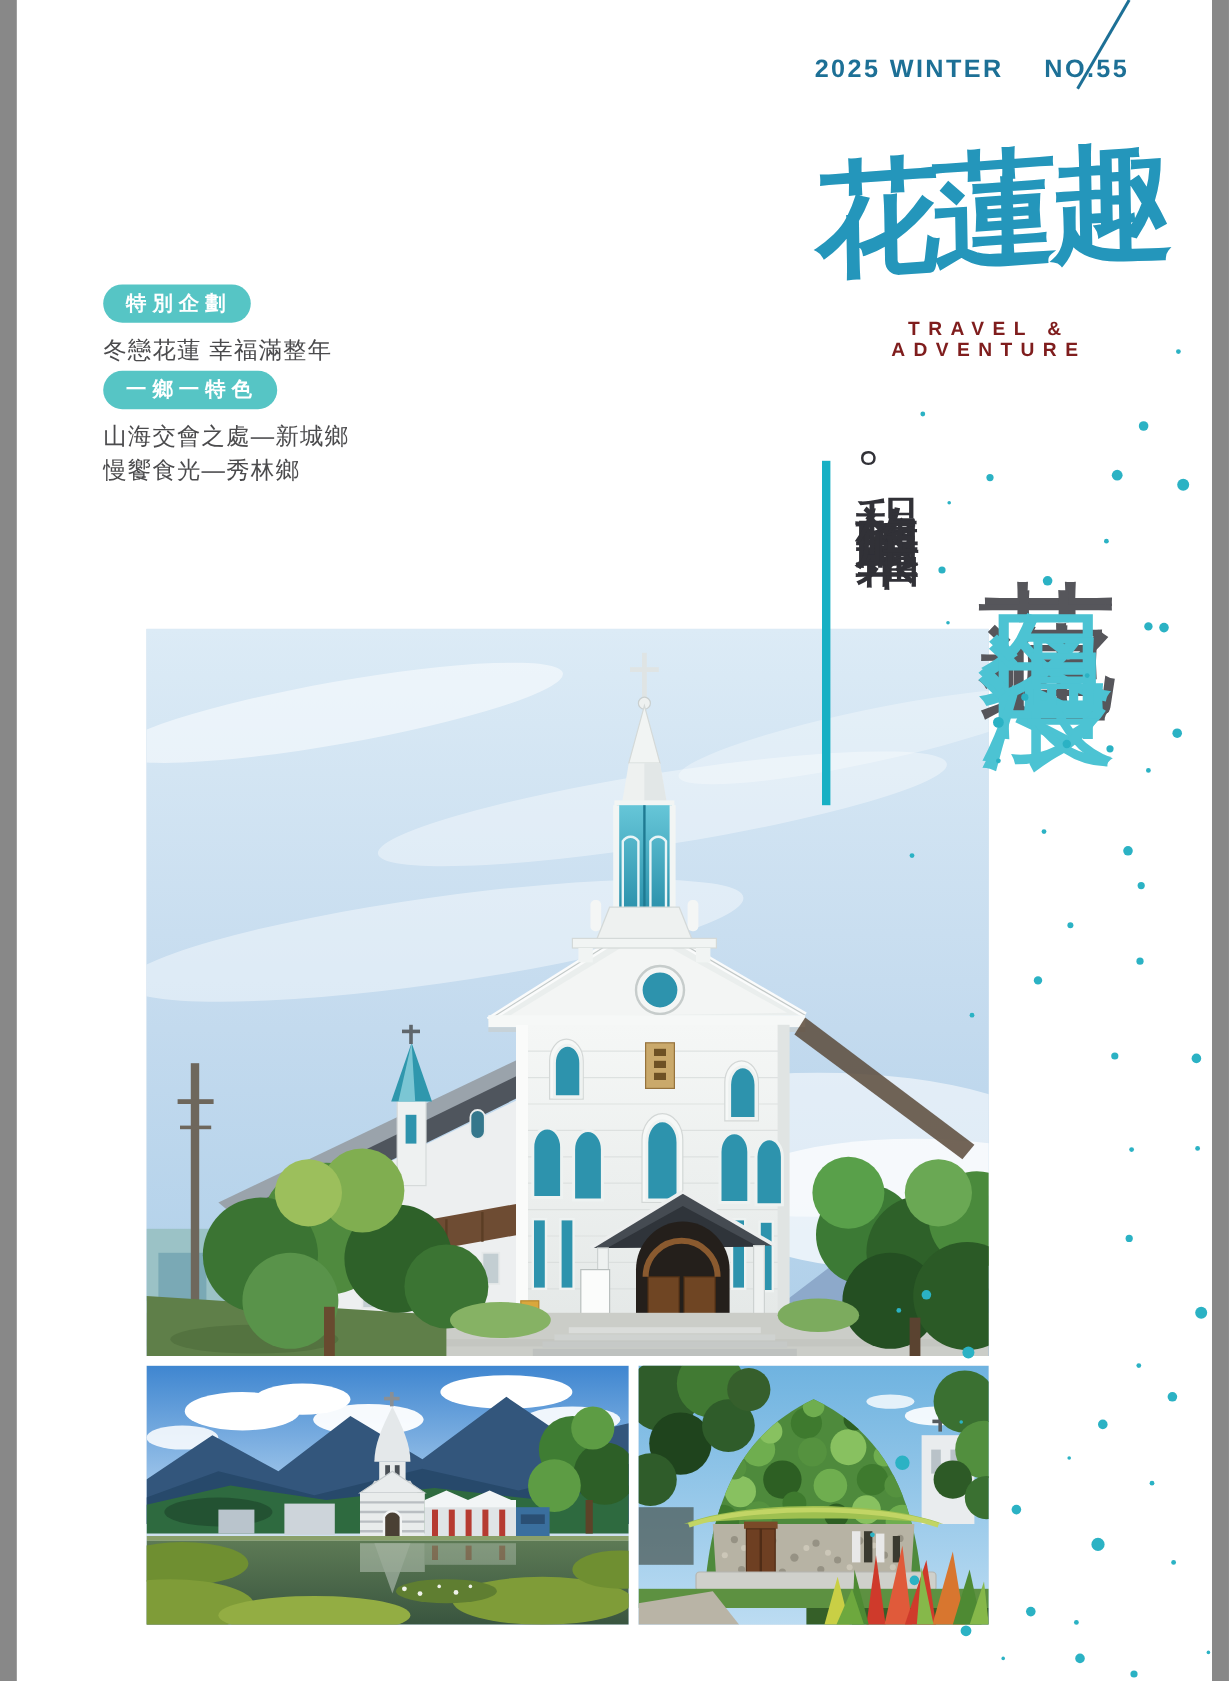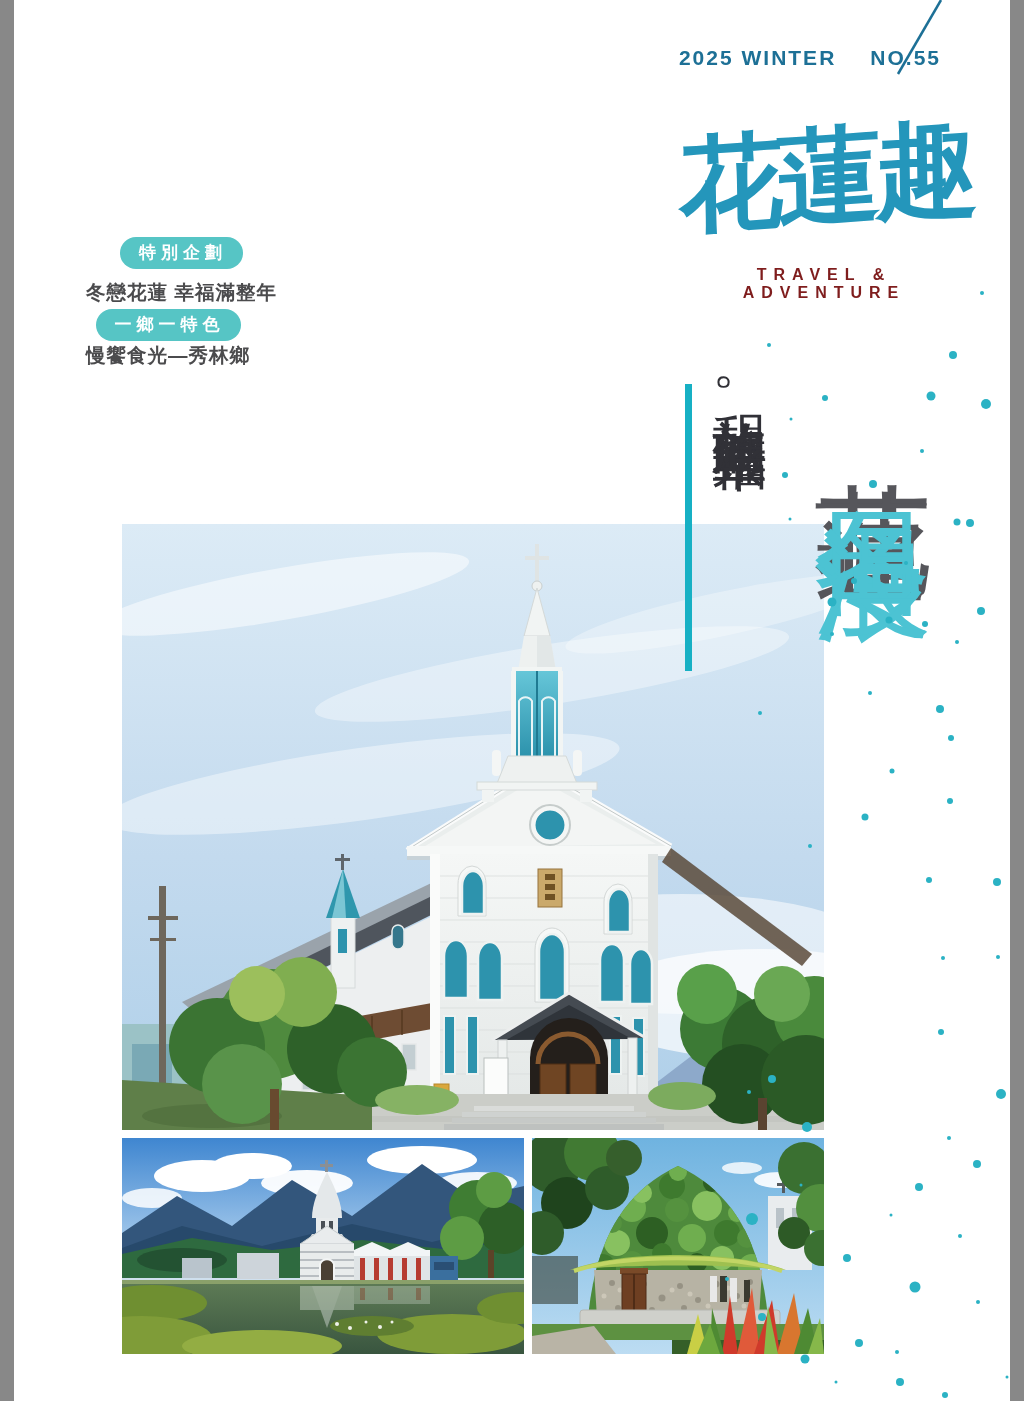--- a/index.html
+++ b/index.html
@@ -11,24 +11,24 @@
          color:#1d7096;font-weight:bold;font-size:21px;letter-spacing:2px;z-index:4;}
 
   
   .logo-zh{position:absolute;left:652px;top:104px;width:320px;text-align:center;
            font-family:"Liberation Serif","DejaVu Serif",serif;font-size:104px;line-height:1.4;
            color:#2496bb;font-weight:bold;letter-spacing:-6px;transform:rotate(-4deg) skewX(-3deg);z-index:2;}
   .logo-en{position:absolute;left:660px;top:266px;width:300px;text-align:center;
            color:#7f1d1d;font-weight:bold;font-size:16px;letter-spacing:7px;z-index:2;}
 
   
-  .topic{position:absolute;left:72px;z-index:2;text-align:center;}
+  .topic{position:absolute;left:72px;z-index:2;}
   .badge{display:inline-block;background:#56c5c5;color:#ffffff;font-weight:bold;
          font-size:17px;letter-spacing:5px;padding:4px 16px 5px 19px;border-radius:16px;}
-  .tline{color:#4b4b4d;font-size:19.5px;font-weight:700;letter-spacing:1px;
+  .tline{color:#4b4b4d;font-size:19.5px;font-weight:400;letter-spacing:1px;
          margin-top:9px;line-height:28px;}
 
   
   .slogan{position:absolute;left:688px;top:394px;writing-mode:vertical-rl;
           font-family:"Liberation Serif","DejaVu Serif",serif;font-size:55px;letter-spacing:-3px;
           color:#313137;z-index:3;}
   .slogan-line{position:absolute;left:671px;top:384px;width:7px;height:287px;
                background:#17b0c4;z-index:3;}
 
   
@@ -59,20 +59,21 @@
 
   <div class="logo-zh">花蓮趣</div>
   <div class="logo-en">TRAVEL &amp; ADVENTURE</div>
 
   <div class="topic" style="top:237px">
     <span class="badge">特別企劃</span>
     <div class="tline">冬戀花蓮 幸福滿整年</div>
   </div>
   <div class="topic" style="top:309px">
     <span class="badge">一鄉一特色</span>
+    <div class="tline">山海交會之處—新城鄉</div>
     <div class="tline" style="margin-top:0">慢饗食光—秀林鄉</div>
   </div>
 
   <div class="slogan-line"></div>
   <div class="slogan">幸福與希望的旅程。</div>
 
   <div class="main-title"><span class="t-gray">花蓮</span><span class="t-teal">冬日浪漫</span></div>
 
   <figure class="photo ph-main" aria-label="白色尖塔教堂與藍天">
     <svg viewBox="0 0 702 606" preserveAspectRatio="none">

